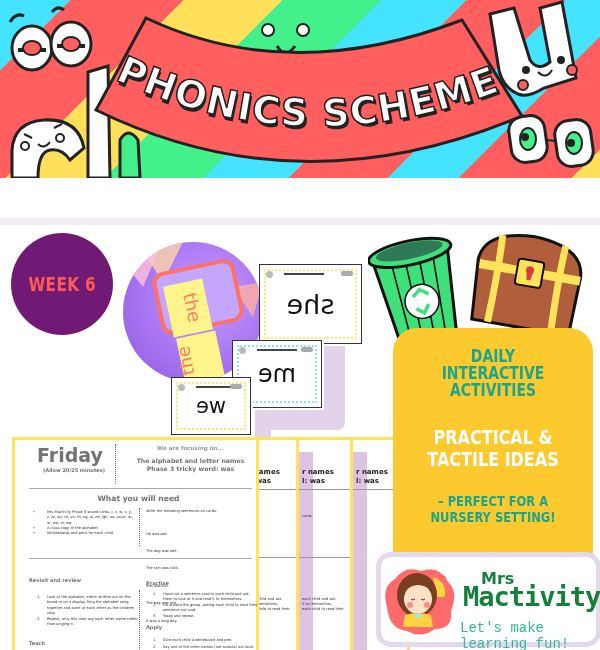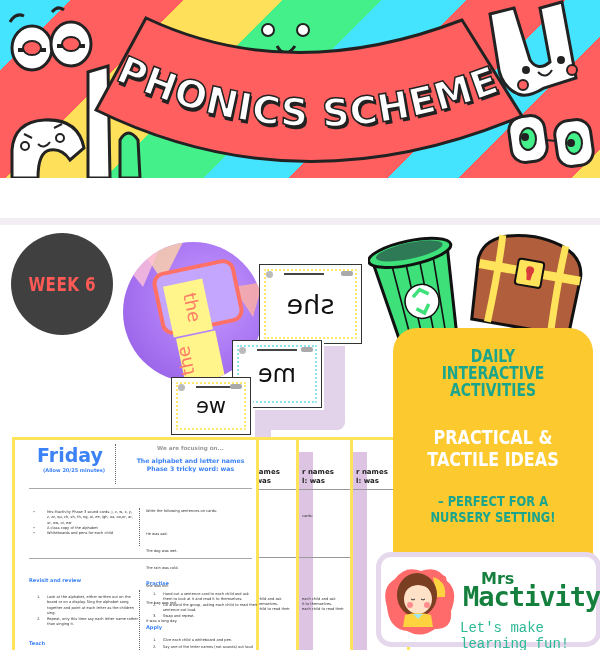--- a/index.html
+++ b/index.html
@@ -19,21 +19,21 @@
   .hero svg { position: absolute; left: 0; top: 0; }
 
   
   .subbar { position: absolute; left: 0; top: 178px; width: 600px; height: 40px; background: #ff5f5f;
     border-top: 2px solid #ffffff; display: flex; align-items: center; justify-content: center; }
   .subbar .light { font-family: "DejaVu Sans", sans-serif; font-weight: 200; color: #ffffff; font-size: 29px; letter-spacing: 0.5px; transform: scaleX(0.86); transform-origin: right center; margin-right: -8px; }
   .subbar .bold { font-family: "DejaVu Sans", sans-serif; font-weight: 900; color: #ffffff; font-size: 28px; letter-spacing: 0px; transform: scaleX(0.86); transform-origin: left center; }
   .subbar-gap { position: absolute; left: 0; top: 218px; width: 600px; height: 7px; background: #f3eef3; }
 
   
-  .week { position: absolute; left: 11px; top: 233px; width: 102px; height: 102px; border-radius: 50%; background: #404040;
+  .week { position: absolute; left: 11px; top: 233px; width: 102px; height: 102px; border-radius: 50%; background: #701a75;
     display: flex; align-items: center; justify-content: center; }
   .week span { color: #ff5a55; font-weight: bold; font-size: 19px; font-family: "DejaVu Sans", sans-serif; transform: scaleX(0.8); letter-spacing: 0.5px; }
 
   
   .photo { position: absolute; left: 123px; top: 242px; width: 140px; height: 140px; border-radius: 50%; overflow: hidden;
     background: radial-gradient(circle at 60% 40%, #c59bff 0%, #a874f2 55%, #8e5ae0 100%); }
 
   
   .lilac-shadow { position: absolute; background: #e2d3ea; border-radius: 8px; }
   .card { position: absolute; background: #ffffff; border: 1.5px solid #333; box-shadow: 2px 2px 0 #ffffff; }
@@ -62,21 +62,21 @@
 
   
   .doc-stack { position: absolute; left: 12px; top: 437px; width: 380px; height: 213px; }
   .doc { position: absolute; top: 0; height: 240px; background: #ffffff; border: 3px solid #ffe35a; }
   .doc-back .stripe { position: absolute; left: 0; top: 12px; width: 14px; bottom: 0; background: #dcc4e2; }
   .doc-back .t1 { position: absolute; left: 3px; top: 28px; font-size: 7px; font-weight: bold; color: #222; font-family: "DejaVu Sans", sans-serif; line-height: 9px; }
   .doc-back .rule { position: absolute; left: 0; right: 6px; height: 1px; background: #999; }
   .doc-back .tx { position: absolute; left: 3px; font-size: 3.6px; color: #333; line-height: 5px; white-space: pre; font-family: "DejaVu Sans", sans-serif; }
 
   .main-doc { left: 0; width: 247px; }
-  .md { position: absolute; font-family: "DejaVu Sans", sans-serif; color: #3b82f6; }
+  .md { position: absolute; font-family: "DejaVu Sans", sans-serif; color: #737373; }
   .md.day { left: 22px; top: 4px; font-size: 19px; font-weight: bold; }
   .md.allow { left: 28px; top: 27px; font-size: 5px; font-weight: bold; }
   .md.vsep { left: 100px; top: 4px; width: 0; height: 40px; border-left: 1px dotted #666; }
   .md.focus { left: 108px; top: 5px; width: 135px; text-align: center; font-size: 5.6px; color: #999; font-weight: bold; }
   .md.topic { left: 108px; top: 17px; width: 135px; text-align: center; font-size: 6.2px; font-weight: bold; line-height: 8px; }
   .md.hr { left: 14px; top: 48px; width: 223px; height: 1px; background: #aaa; }
   .md.need { left: 0; top: 54px; width: 247px; text-align: center; font-size: 7.6px; font-weight: bold; }
   .md.tiny { font-size: 3.6px; line-height: 5.3px; color: #333; white-space: pre; }
   .md.colsep { left: 124px; width: 0; border-left: 1px dotted #666; }
   .md.h3 { font-size: 5px; font-weight: bold; }
@@ -258,20 +258,21 @@
     <div class="doc main-doc">
       <div class="md day">Friday</div>
       <div class="md allow">(Allow 20/25 minutes)</div>
       <div class="md vsep"></div>
       <div class="md focus">We are focusing on...</div>
       <div class="md topic">
         <div>The alphabet and letter names</div>
         <div>Phase 3 tricky word: was</div>
       </div>
       <div class="md hr"></div>
+      <div class="md need">What you will need</div>
 
       <div class="md tiny" style="left:18px; top:70px;">•</div>
       <div class="md tiny" style="left:32px; top:70px;">Mrs Mactivity Phase 3 sound cards: j, v, w, x, y,
 z, zz, qu, ch, sh, th, ng, ai, ee, igh, oa, oo,or, ar,
 ur, ow, oi, ear</div>
       <div class="md tiny" style="left:18px; top:86px;">•</div>
       <div class="md tiny" style="left:32px; top:86px;">A class copy of the alphabet</div>
       <div class="md tiny" style="left:18px; top:91px;">•</div>
       <div class="md tiny" style="left:32px; top:91px;">Whiteboards and pens for each child</div>
 

